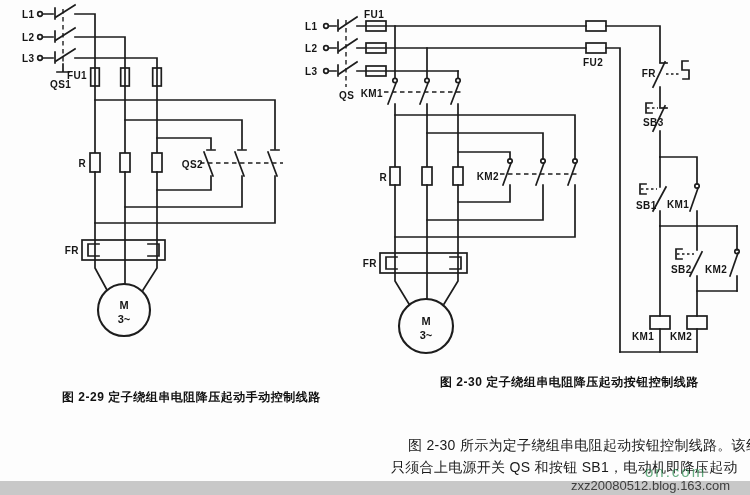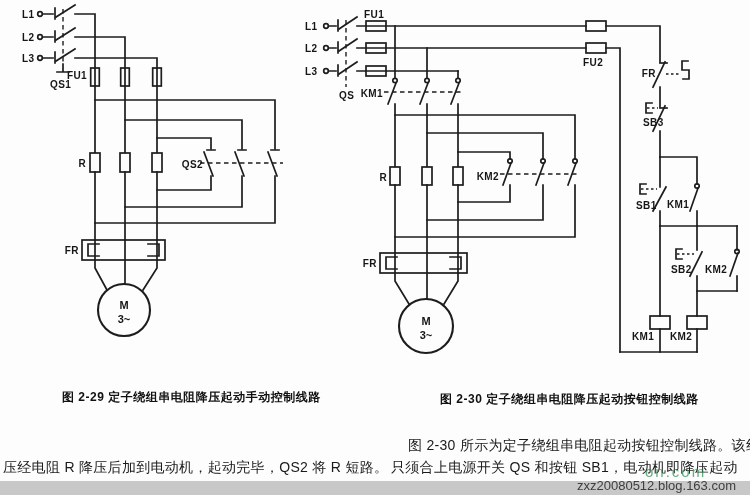--- a/index.html
+++ b/index.html
@@ -12,21 +12,21 @@
   svg .dash2{stroke:#1d1d1d;stroke-width:1.4;fill:none;stroke-dasharray:2.5 2.5;}
   svg .box{stroke:#1d1d1d;stroke-width:1.7;fill:none;}
   svg .boxw{stroke:#1d1d1d;stroke-width:1.7;fill:#fdfdfd;}
   svg .lbl{fill:#161616;stroke:none;font:bold 10px "Liberation Sans",sans-serif;letter-spacing:.4px;}
   svg .lblb{fill:#161616;stroke:none;font:bold 11px "Liberation Sans",sans-serif;}
   .caption{position:absolute;font:bold 12px "Liberation Sans",sans-serif;color:#111;
            white-space:nowrap;letter-spacing:.5px;}
   .para{position:absolute;font:14px "Liberation Sans",sans-serif;color:#1a1a1a;
         white-space:nowrap;letter-spacing:.3px;}
   .wm-bar{position:absolute;left:0;top:481px;width:750px;height:14px;background:#c8c8c8;}
-  .wm-text{position:absolute;right:14px;top:478px;font:13px "Liberation Sans",sans-serif;color:#3e3e3e;text-align:center;}
+  .wm-text{position:absolute;right:20px;top:478px;font:13px "Liberation Sans",sans-serif;color:#3e3e3e;text-align:center;}
   .wm-ghost{position:absolute;left:645px;top:463px;font:15px "Liberation Sans",sans-serif;
             color:#15803d;opacity:.65;letter-spacing:2px;}
 </style>
 </head>
 <body>
 
 <div class="page">
 
 <svg width="750" height="495" viewBox="0 0 750 495">
 
@@ -235,23 +235,22 @@
         <rect class="box" x="687" y="316" width="20" height="13"></rect>
         <text class="lbl" x="670" y="340">KM2</text>
         <path class="wire" d="M697,329 V352"></path>
       </g>
       <path class="wire" d="M620,352 H697"></path>
     </g>
   </g>
 </svg>
 
 <div class="caption" style="left:62px;top:389px">图 2-29  定子绕组串电阻降压起动手动控制线路</div>
-<div class="caption" style="left:440px;top:391px">图 2-30  定子绕组串电阻降压起动按钮控制线路</div>
-
-<div class="para" style="left:3px;top:459px">压经电阻 R 降压后加到电动机，起动完毕，QS2 将 R 短路。</div>
+<div class="caption" style="left:440px;top:374px">图 2-30  定子绕组串电阻降压起动按钮控制线路</div>
+
 <div class="para" style="left:408px;top:437px">图 2-30 所示为定子绕组串电阻起动按钮控制线路。该线路</div>
 <div class="para" style="left:391px;top:459px">只须合上电源开关 QS 和按钮 SB1，电动机即降压起动</div>
 
 <div class="wm-ghost">on.com</div>
 <div class="wm-bar"></div>
 <div class="wm-text">zxz20080512.blog.163.com</div>
 
 </div>
 
 </body></html>

